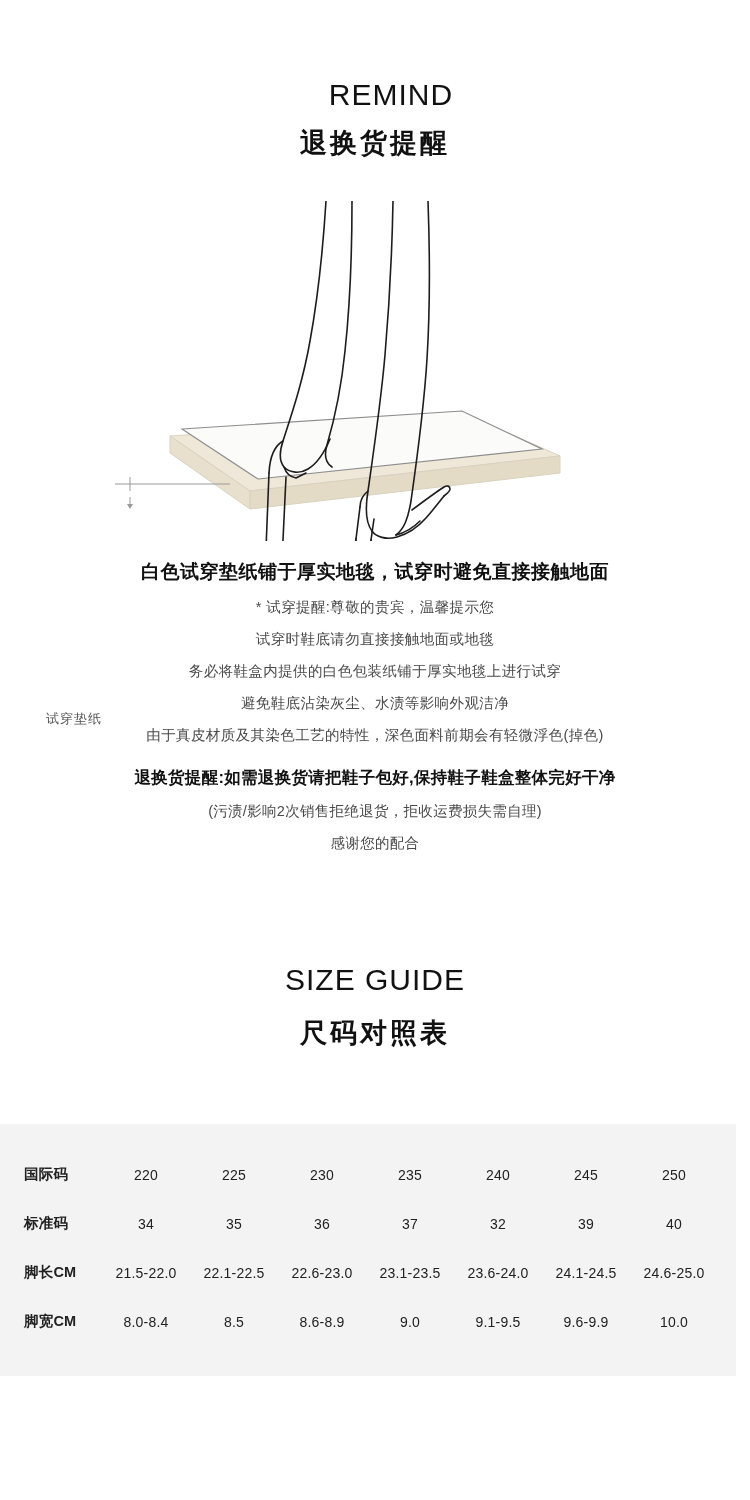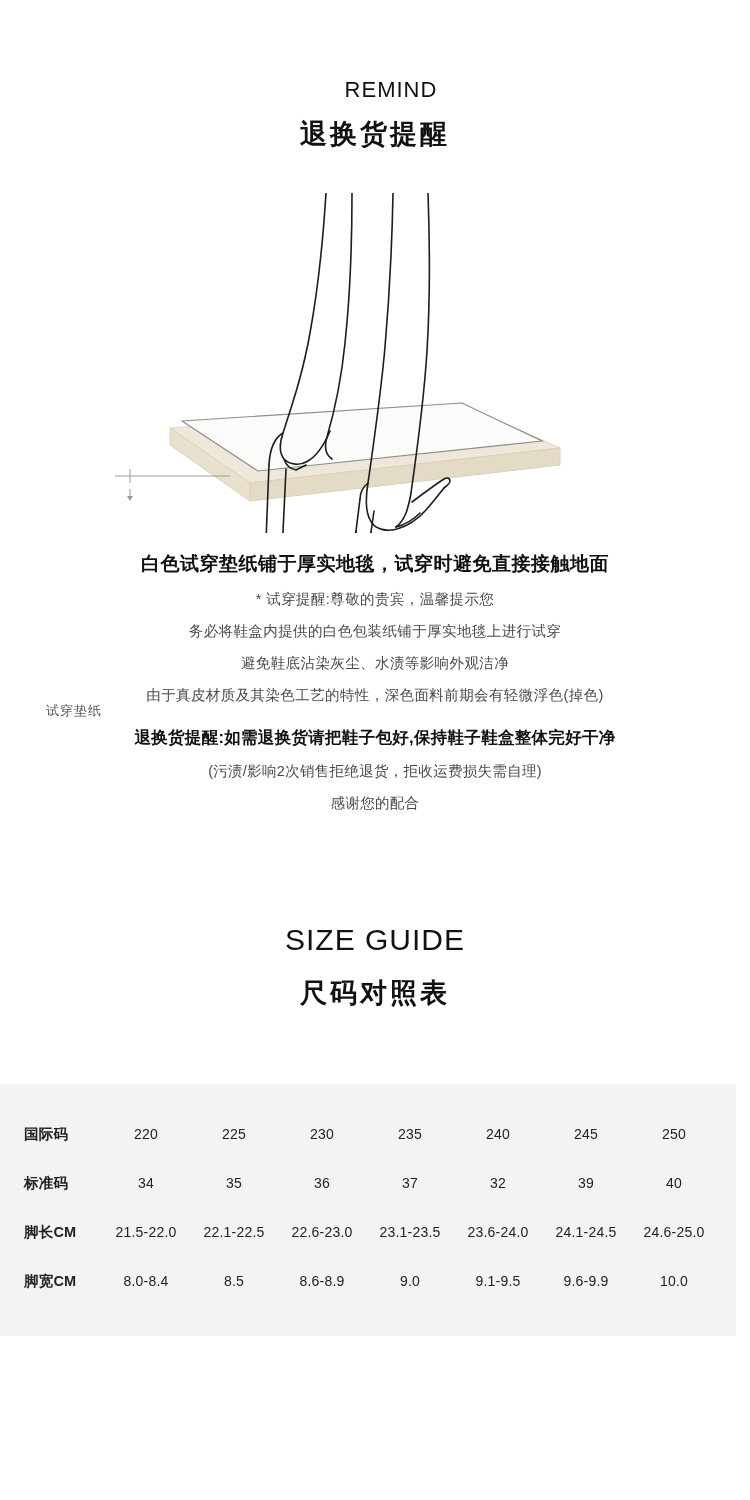--- a/index.html
+++ b/index.html
@@ -15,21 +15,21 @@
     color: #1a1a1a;
     overflow: hidden;
   }
 
   
   .remind-header {
     text-align: center;
     padding-top: 78px;
   }
   .remind-title-en {
-    font-size: 22px;
+    font-size: 30px;
     font-weight: 400;
     letter-spacing: 1px;
     color: #111;
     line-height: 1.1;
     margin-left: 32px;
   }
   .remind-title-cn {
     font-size: 27px;
     font-weight: 700;
     letter-spacing: 3px;
@@ -194,20 +194,21 @@
       <line x1="130" y1="296" x2="130" y2="305"></line>
       <path d="M127,303 L130,308 L133,303" fill="#9a9a9a" stroke="none"></path>
     </g>
   </svg>
   <div class="anno-label">试穿垫纸</div>
 </div>
 
 <div class="captions">
   <div class="cap-main">白色试穿垫纸铺于厚实地毯，试穿时避免直接接触地面</div>
   <div class="cap-sub">* 试穿提醒:尊敬的贵宾，温馨提示您</div>
+  <div class="cap-sub">试穿时鞋底请勿直接接触地面或地毯</div>
   <div class="cap-sub">务必将鞋盒内提供的白色包装纸铺于厚实地毯上进行试穿</div>
   <div class="cap-sub">避免鞋底沾染灰尘、水渍等影响外观洁净</div>
   <div class="cap-sub">由于真皮材质及其染色工艺的特性，深色面料前期会有轻微浮色(掉色)</div>
   <div class="cap-strong">退换货提醒:如需退换货请把鞋子包好,保持鞋子鞋盒整体完好干净</div>
   <div class="cap-note">(污渍/影响2次销售拒绝退货，拒收运费损失需自理)</div>
   <div class="cap-note">感谢您的配合</div>
 </div>
 
 <div class="size-header">
   <div class="size-title-en">SIZE GUIDE</div>

